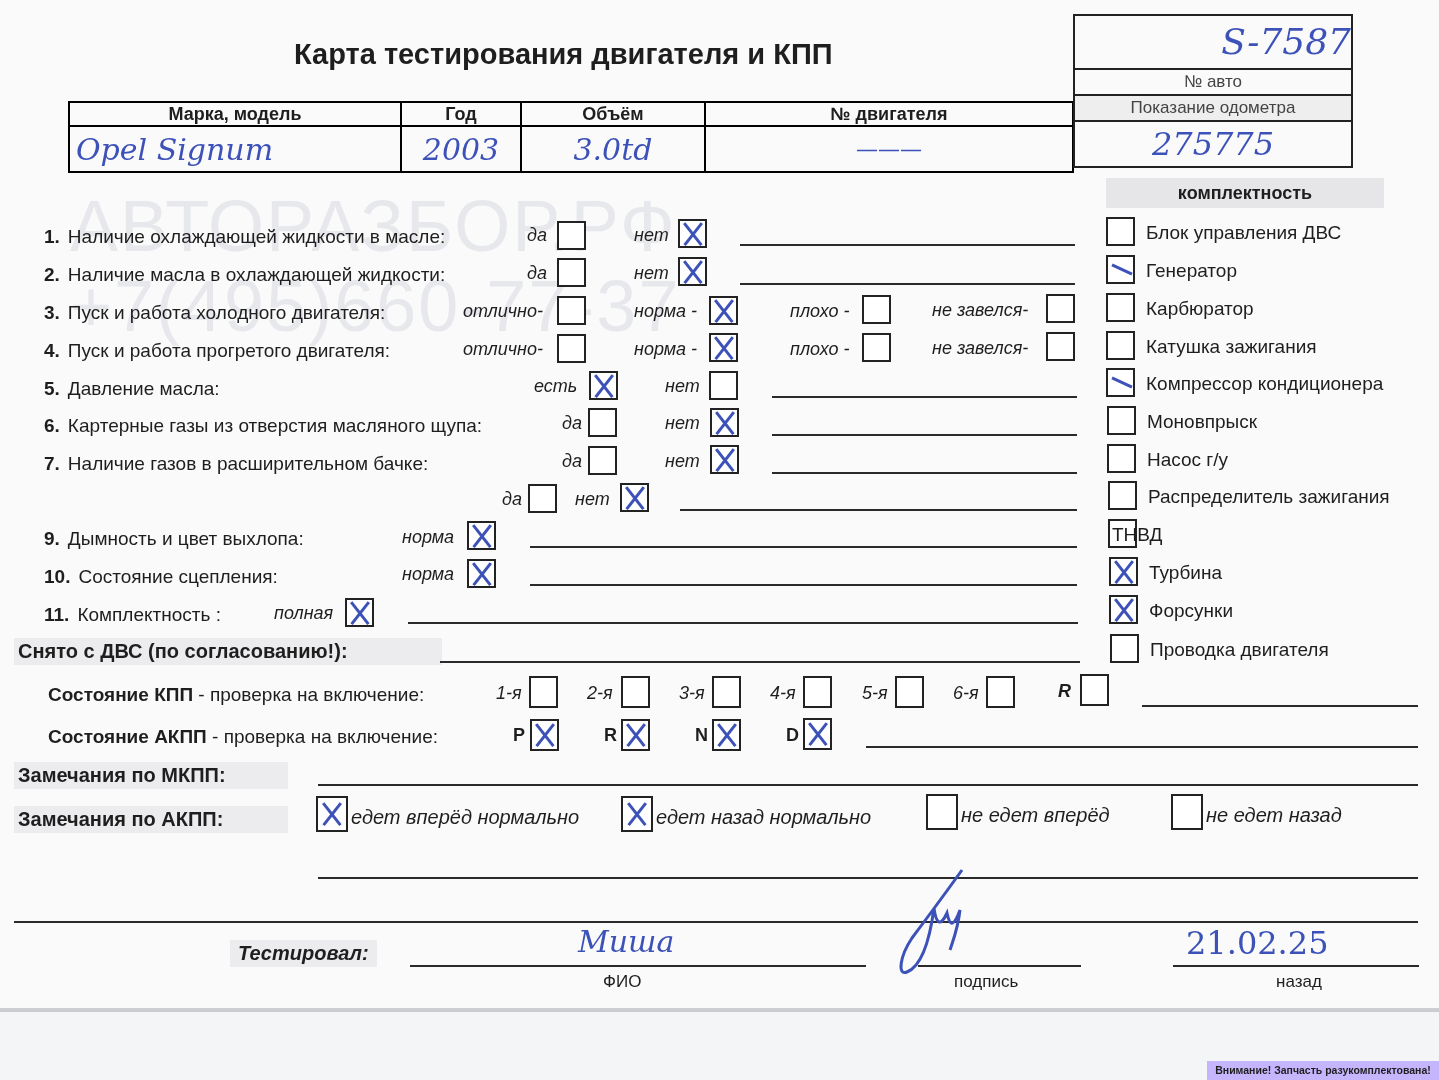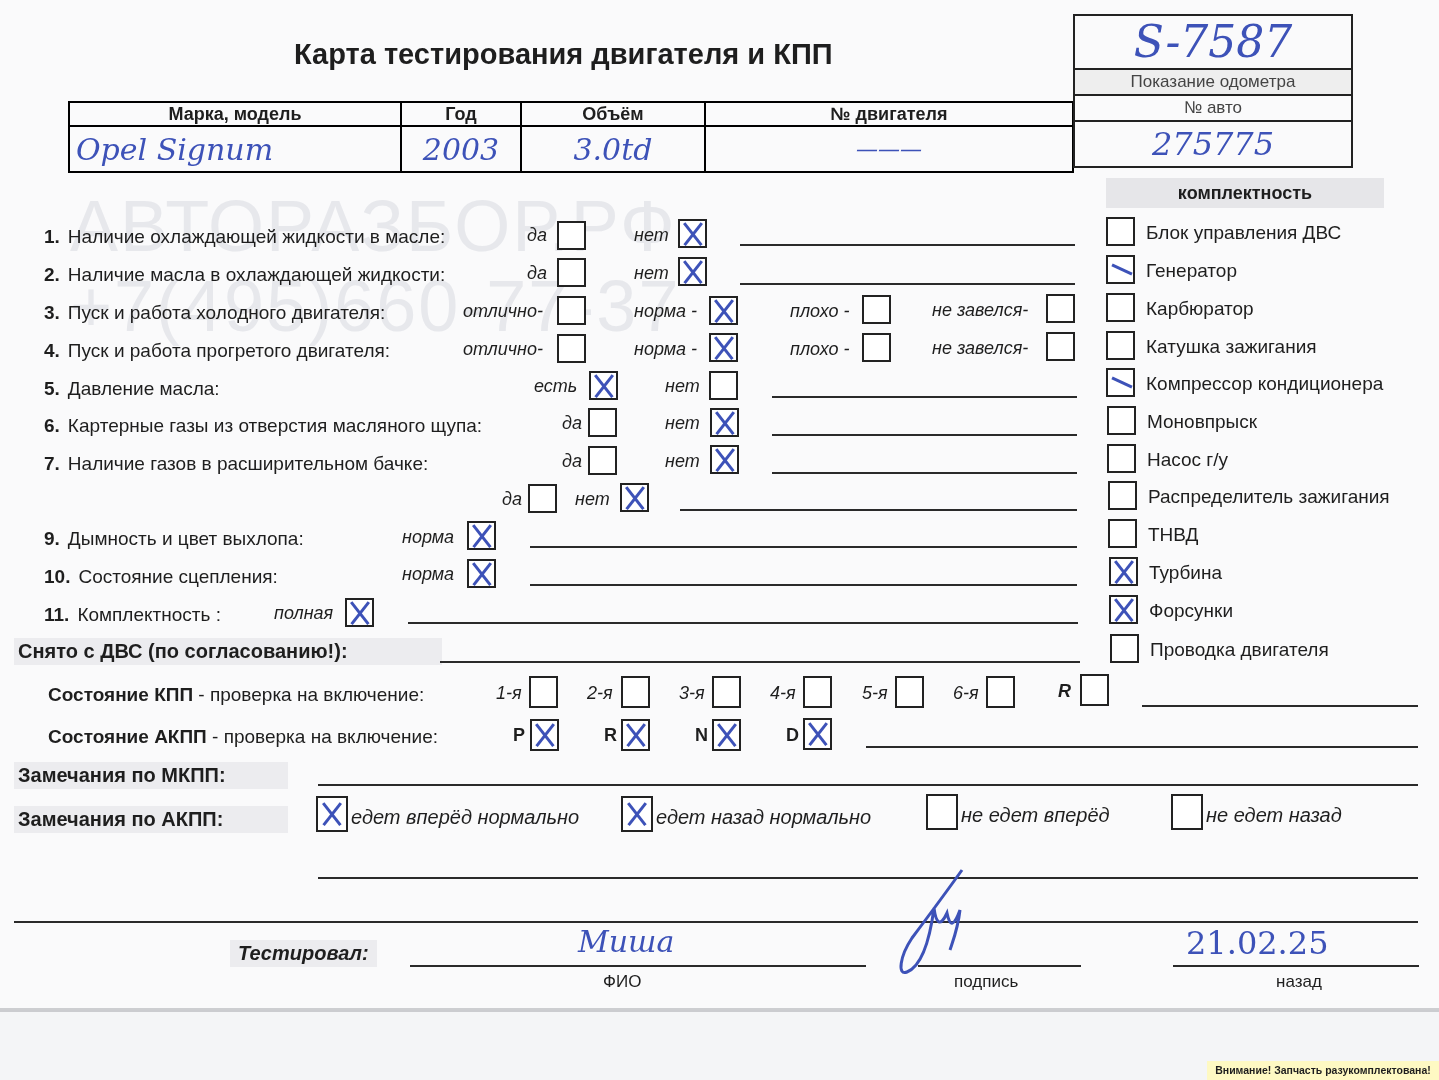--- a/index.html
+++ b/index.html
@@ -28,21 +28,21 @@
   .q b{font-weight:bold;margin-right:8px;}
   .opt{position:absolute;font-size:18px;font-style:italic;white-space:nowrap;}
   .line{position:absolute;height:2px;background:#2a2a2a;}
   .kit-title{position:absolute;left:1106px;top:178px;width:278px;height:30px;background:#e6e6e9;text-align:center;font-weight:bold;font-size:18px;line-height:30px;}
   .kit{position:absolute;font-size:19px;white-space:nowrap;}
   .sect{position:absolute;font-size:20px;font-weight:bold;white-space:nowrap;padding:2px 4px;}
   .sect.shade{background:#ececef;}
   .sub{position:absolute;font-size:19px;white-space:nowrap;}
   .sub b{font-weight:bold;}
   .sig{position:absolute;font-size:17px;}
-  .warn{position:absolute;left:1207px;top:1061px;width:232px;height:19px;background:#fef9c3;font-size:10.5px;font-weight:bold;line-height:19px;text-align:center;}
+  .warn{position:absolute;left:1207px;top:1061px;width:232px;height:19px;background:#c4b5fd;font-size:10.5px;font-weight:bold;line-height:19px;text-align:center;}
 </style>
 </head>
 <body>
 
 <div class="paper">
 
   <div class="watermark" style="left:70px;top:185px;">АВТОРАЗБОР.РФ</div>
   <div class="watermark" style="left:70px;top:265px;">+7(495)660-77-37</div>
 
   <div class="title">Карта тестирования двигателя  и КПП</div>
@@ -58,23 +58,23 @@
     <tr class="val">
       <td class="hand" style="text-align:left;padding-left:6px;font-size:30px;font-weight:normal">Opel Signum</td>
       <td class="hand" style="font-size:30px;font-weight:normal">2003</td>
       <td class="hand" style="font-size:30px;font-weight:normal">3.0td</td>
       <td class="hand" style="font-size:22px;font-weight:normal">———</td>
     </tr>
   </tbody>
     </table>
 
   <div class="autobox">
-    <div class="hand" style="height:52px;line-height:52px;font-size:44px;text-align:center;padding-left:0">S-7587</div>
+    <div class="hand" style="height:52px;line-height:52px;font-size:36px;text-align:right;padding-left:0">S-7587</div>
+    <div class="lbl-grey" style="height:24px;line-height:24px;">№ авто</div>
     <div class="lbl-grey" style="height:24px;line-height:24px;background:#eee;">Показание одометра</div>
-    <div class="lbl-grey" style="height:24px;line-height:24px;">№ авто</div>
     <div class="hand" style="height:44px;line-height:44px;font-size:32px;">275775</div>
   </div>
 
   <div class="q" style="left:44px;top:226px"><b>1.</b><span>Наличие охлаждающей жидкости в масле:</span></div>
   <span class="opt" style="left:527px;top:225px">да</span>
   <div class="cb" style="left:557px;top:221px"></div>
   <span class="opt" style="left:634px;top:225px">нет</span>
   <div class="cb checked" style="left:678px;top:219px"></div>
   <div class="line" style="left:740px;top:244px;width:335px"></div>
 
@@ -158,21 +158,21 @@
   <span class="kit" style="left:1146px;top:336px">Катушка зажигания</span>
   <div class="cb partial" style="left:1106px;top:368px"></div>
   <span class="kit" style="left:1146px;top:373px">Компрессор кондиционера</span>
   <div class="cb" style="left:1107px;top:406px"></div>
   <span class="kit" style="left:1147px;top:411px">Моновпрыск</span>
   <div class="cb" style="left:1107px;top:444px"></div>
   <span class="kit" style="left:1147px;top:449px">Насос г/у</span>
   <div class="cb" style="left:1108px;top:481px"></div>
   <span class="kit" style="left:1148px;top:486px">Распределитель зажигания</span>
   <div class="cb" style="left:1108px;top:519px"></div>
-  <span class="kit" style="left:1148px;top:524px">ТНВД</span>
+  <span class="kit" style="left:1112px;top:524px">ТНВД</span>
   <div class="cb checked" style="left:1109px;top:557px"></div>
   <span class="kit" style="left:1149px;top:562px">Турбина</span>
   <div class="cb checked" style="left:1109px;top:595px"></div>
   <span class="kit" style="left:1149px;top:600px">Форсунки</span>
   <div class="cb" style="left:1110px;top:634px"></div>
   <span class="kit" style="left:1150px;top:639px">Проводка двигателя</span>
 
   <div class="sect shade" style="left:14px;top:638px;width:420px">Снято с ДВС (по согласованию!):</div>
   <div class="line" style="left:440px;top:661px;width:640px"></div>
 

